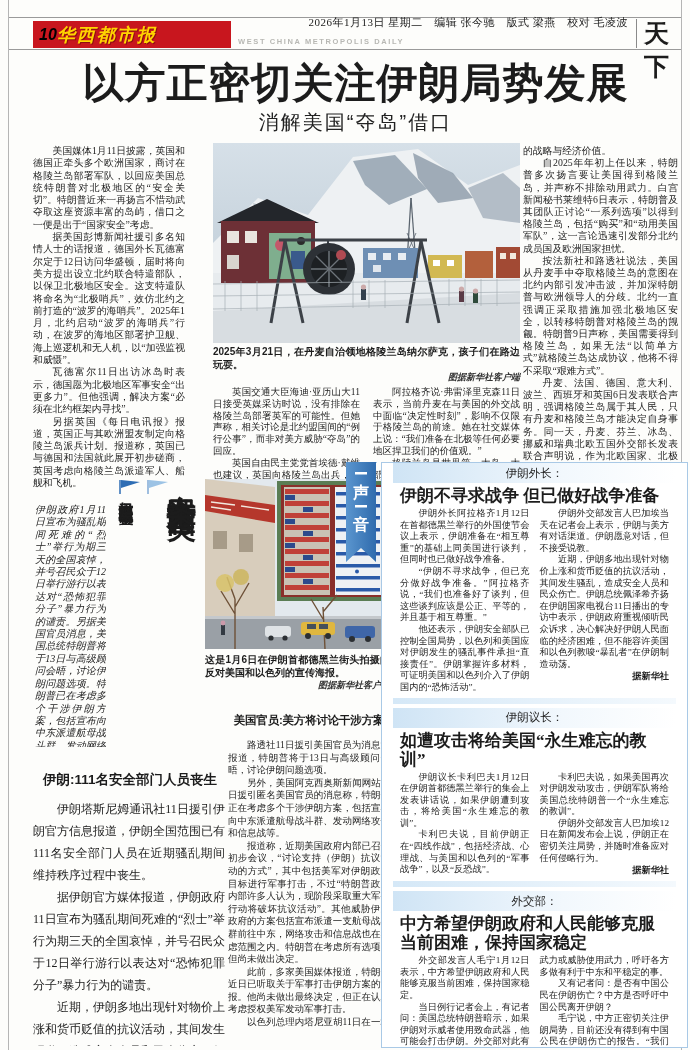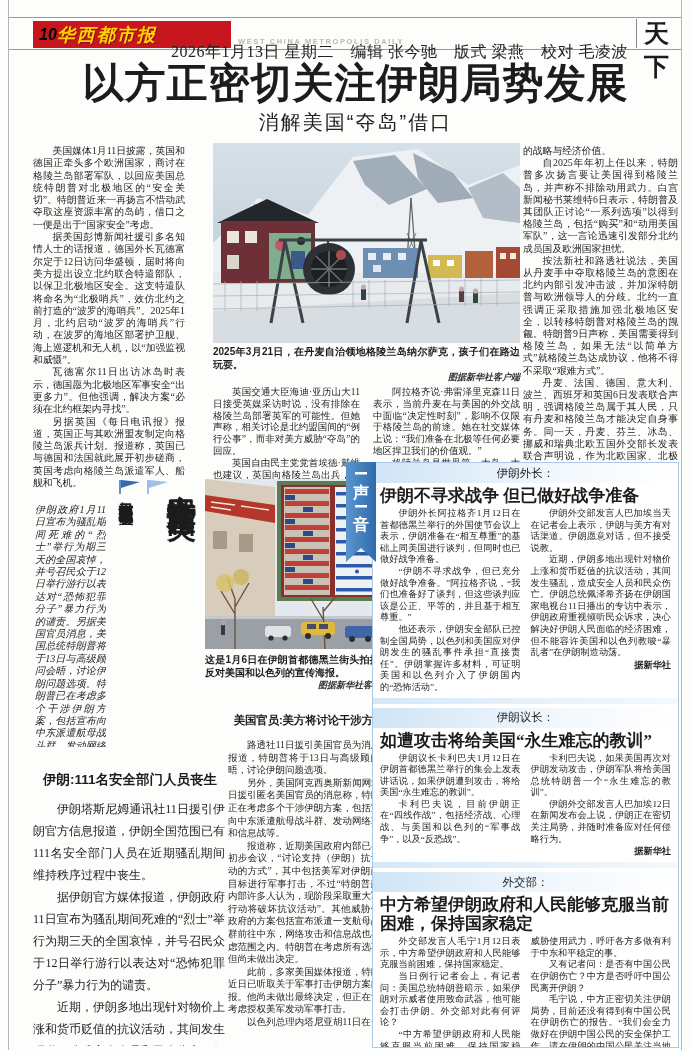--- a/index.html
+++ b/index.html
@@ -9,21 +9,21 @@
   .vrule{position:absolute;background:#b5b5b5;width:1px;top:0;bottom:0;}
   
   .logo-box{position:absolute;left:33px;top:21px;width:198px;height:27px;background:#c8161e;
             display:flex;align-items:center;padding:0 6px;box-sizing:border-box;}
   .logo-num{color:#000000;font-weight:900;font-style:italic;font-size:16px;
             font-family:"Liberation Sans",sans-serif;}
   .logo-name{color:#ffd400;font-weight:900;font-style:italic;font-size:18px;letter-spacing:2px;
              text-shadow:1px 1px 0 #8e0d12;}
   .logo-en{position:absolute;left:238px;top:37px;font-size:7.5px;letter-spacing:1.6px;color:#b8b8b4;
            font-family:"Liberation Sans",sans-serif;font-weight:700;}
-  .dateline{position:absolute;right:62px;top:42px;font-size:16px;color:#222;letter-spacing:0.5px;margin-left:24px;}
+  .dateline{position:absolute;right:62px;top:15px;font-size:11px;color:#222;letter-spacing:0.5px;margin-left:24px;}
   .sec-divider{position:absolute;left:636px;top:19px;width:1px;height:29px;background:#8a8a8a;}
   .section-name{position:absolute;left:644px;top:17px;font-size:25px;font-weight:900;letter-spacing:3px;}
   
   .h1{position:absolute;left:33px;top:56px;width:645px;text-align:center;font-size:41px;font-weight:900;
       letter-spacing:1px;font-family:"Liberation Serif",serif;}
   .h2{position:absolute;left:33px;top:109px;width:645px;text-align:center;font-size:20px;font-weight:500;
       letter-spacing:2px;font-family:"Liberation Sans","DejaVu Sans",sans-serif;color:#222;}
   
   .para{margin:0;text-indent:2em;text-align:justify;}
   .lead-col1{position:absolute;left:33px;top:145px;width:152px;height:354px;overflow:hidden;}
@@ -50,22 +50,22 @@
   .caption2{position:absolute;left:205px;top:651px;width:185px;}
   .headA{position:absolute;left:33px;top:771px;width:194px;text-align:center;font-weight:900;
          font-size:13.5px;font-family:"Liberation Sans","DejaVu Sans",sans-serif;}
   .bodyA{position:absolute;left:33px;top:798px;width:192px;height:248px;overflow:hidden;}
   .bodyA .para{font-size:12px;line-height:22px;}
   .headB{position:absolute;left:228px;top:713px;width:162px;text-align:center;font-weight:900;
          font-size:11.5px;font-family:"Liberation Sans","DejaVu Sans",sans-serif;letter-spacing:-0.2px;}
   .bodyB{position:absolute;left:228px;top:739px;width:162px;height:290px;overflow:hidden;}
   .bodyB .para{font-size:9.5px;line-height:12.6px;}
   
-  .voices{position:absolute;left:372px;top:462px;width:307px;height:586px;box-sizing:border-box;
-          border:1px solid #a9c9e6;background:#fff;padding:0 7px;overflow:hidden;}
+  .voices{position:absolute;left:381px;top:462px;width:307px;height:586px;box-sizing:border-box;
+          border:1px solid #a9c9e6;background:#fff;padding:0 18px;overflow:hidden;}
   .v-connector{position:absolute;left:346px;top:462px;width:31px;height:1px;background:#a9c9e6;}
   .ribbon{position:absolute;left:346px;top:462px;}
   .v-band{height:20px;margin:0 -7px;background:linear-gradient(90deg,#cfe4f5,#f2f8fd 60%,#fff);
           display:flex;align-items:center;justify-content:center;}
   .kicker{font-size:11.5px;color:#222;font-family:"Liberation Sans","DejaVu Sans",sans-serif;}
   .v-headline{text-align:left;font-size:17px;font-weight:900;line-height:19px;margin:3px 0 3px 0;}
   .v-body{columns:2;column-gap:10px;}
   .v-body .para{font-size:9.2px;line-height:11.6px;}
   .v-attrib{font-weight:700;text-align:right;font-size:9.2px;}
   .v-sep{height:6px;margin:4px -7px 4px -7px;background:linear-gradient(90deg,#d5e8f7,#f4f9fd);}

